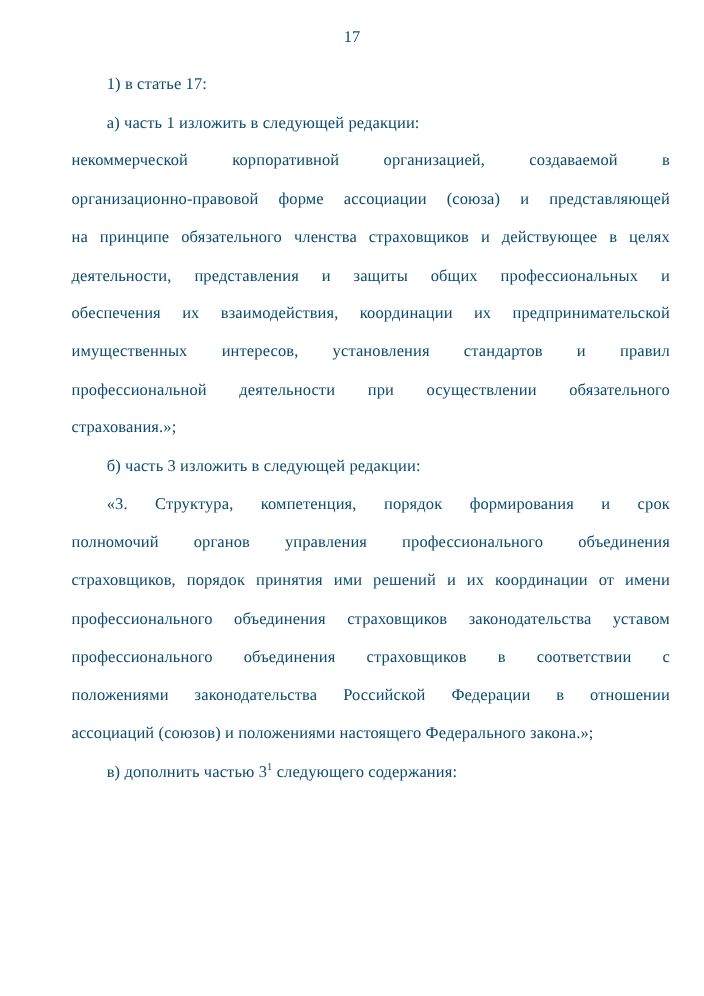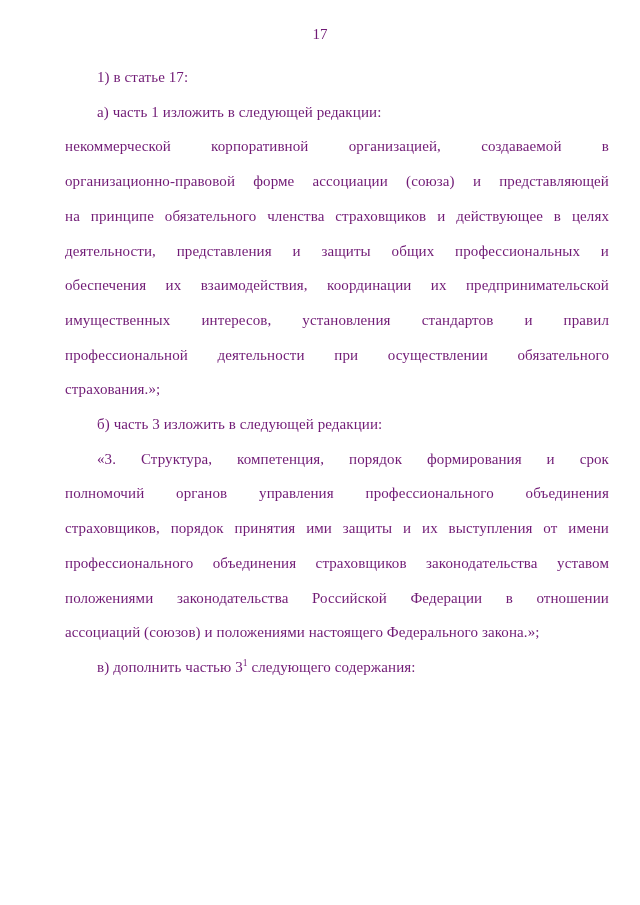--- a/index.html
+++ b/index.html
@@ -1,21 +1,21 @@
 <!DOCTYPE html>
 <html><head>
 <meta charset="utf-8">
 <style>
   html, body { margin: 0; padding: 0; }
   .page {
     position: relative;
     width: 640px;
     height: 905px;
     background: #ffffff;
-    color: #701a75;
+    color: #0c4a6e;
     font-family: "Liberation Serif", "DejaVu Serif", serif;
     overflow: hidden;
   }
   .page-number {
     padding-top: 24px;
     text-align: center;
     font-size: 15px;
     line-height: 20px;
   }
   .doc-body {
@@ -60,22 +60,23 @@
         <div class="line justify">имущественных интересов, установления стандартов и правил</div>
         <div class="line justify">профессиональной деятельности при осуществлении обязательного</div>
         <div class="line">страхования.»;</div>
       </div>
       <div class="paragraph">
         <div class="line indent">б) часть 3 изложить в следующей редакции:</div>
       </div>
       <div class="paragraph">
         <div class="line indent justify">«3. Структура, компетенция, порядок формирования и срок</div>
         <div class="line justify">полномочий органов управления профессионального объединения</div>
-        <div class="line justify">страховщиков, порядок принятия ими защиты и их выступления от имени</div>
+        <div class="line justify">страховщиков, порядок принятия ими решений и их координации от имени</div>
         <div class="line justify">профессионального объединения страховщиков законодательства уставом</div>
+        <div class="line justify">профессионального объединения страховщиков в соответствии с</div>
         <div class="line justify">положениями законодательства Российской Федерации в отношении</div>
         <div class="line">ассоциаций (союзов) и положениями настоящего Федерального закона.»;</div>
       </div>
       <div class="paragraph">
         <div class="line indent"><span>в) дополнить частью 3</span><sup class="sup-1">1</sup><span> следующего содержания:</span></div>
       </div>
     </div>
 </div>
 
 </body></html>

